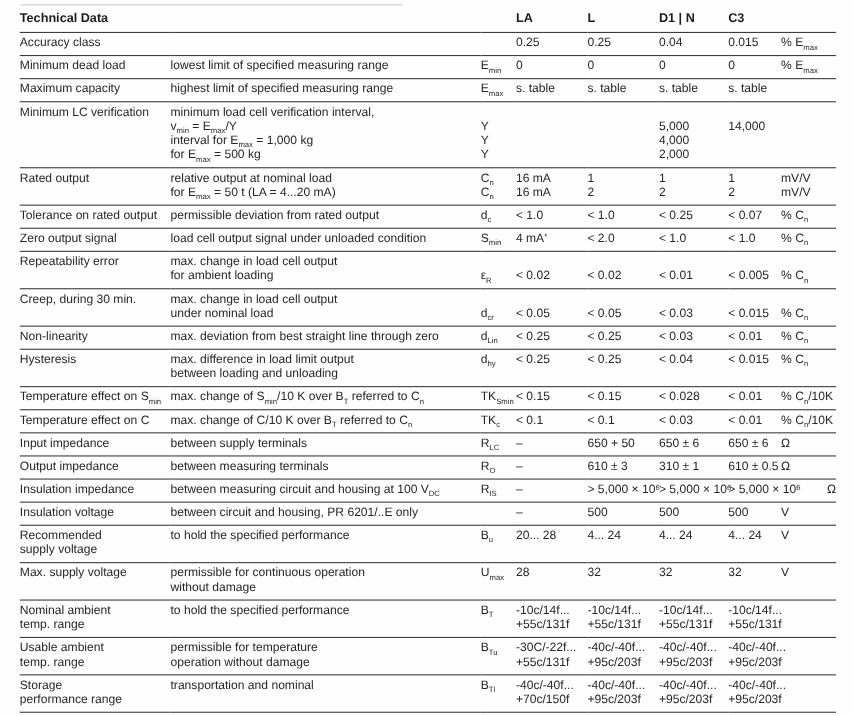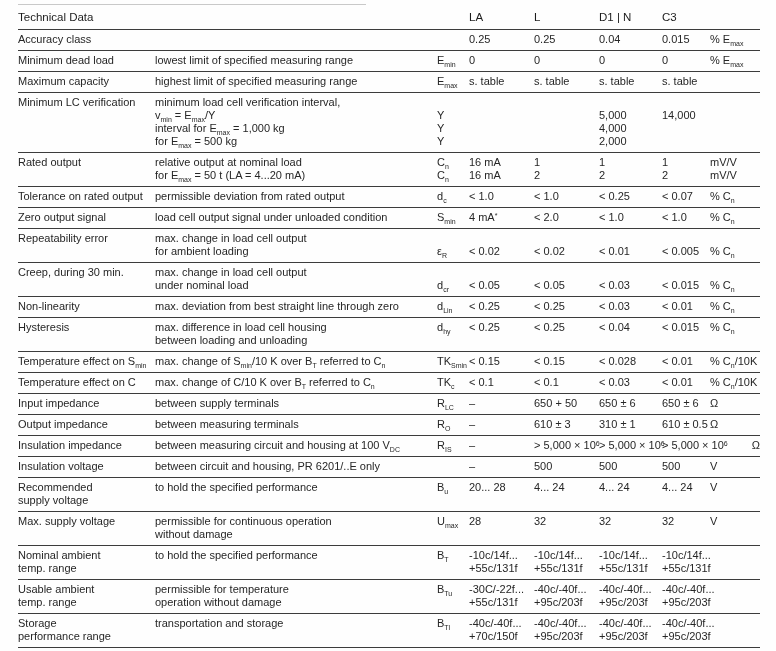--- a/index.html
+++ b/index.html
@@ -31,21 +31,21 @@
   col.c-unit { width: 50px; }
 
   tr { border-bottom: 1px solid #3c3c3c; }
   th, td {
     padding: 3px 0 4px 0;
     vertical-align: top;
     text-align: left;
     font-weight: normal;
   }
   thead th {
-    font-weight: normal;
+    font-weight: bold;
     font-size: 11.5px;
     line-height: 13px;
     padding: 2px 0 5px 0;
     color: #1c1c1c;
     white-space: nowrap;
     margin-left: 24px;
   }
   td { font-size: 11px; }
   .line {
     min-height: 13px;
@@ -398,21 +398,21 @@
           <td>
             <div class="line">% C<sub>n</sub></div>
           </td>
         </tr>
         <tr>
           <td>
             <div class="line">Hysteresis</div>
             <div class="line"></div>
           </td>
           <td>
-            <div class="line">max. difference in load cell housing</div>
+            <div class="line">max. difference in load limit output</div>
             <div class="line">between loading and unloading</div>
           </td>
           <td>
             <div class="line">d<sub>hy</sub></div>
             <div class="line"></div>
           </td>
           <td>
             <div class="line">&lt; 0.25</div>
             <div class="line"></div>
           </td>
@@ -724,21 +724,21 @@
             <div class="line"></div>
             <div class="line"></div>
           </td>
         </tr>
         <tr>
           <td>
             <div class="line">Storage</div>
             <div class="line">performance range</div>
           </td>
           <td>
-            <div class="line">transportation and storage</div>
+            <div class="line">transportation and nominal</div>
             <div class="line"></div>
           </td>
           <td>
             <div class="line">B<sub>Tl</sub></div>
             <div class="line"></div>
           </td>
           <td>
             <div class="line">-40c/-40f...</div>
             <div class="line">+70c/150f</div>
           </td>

